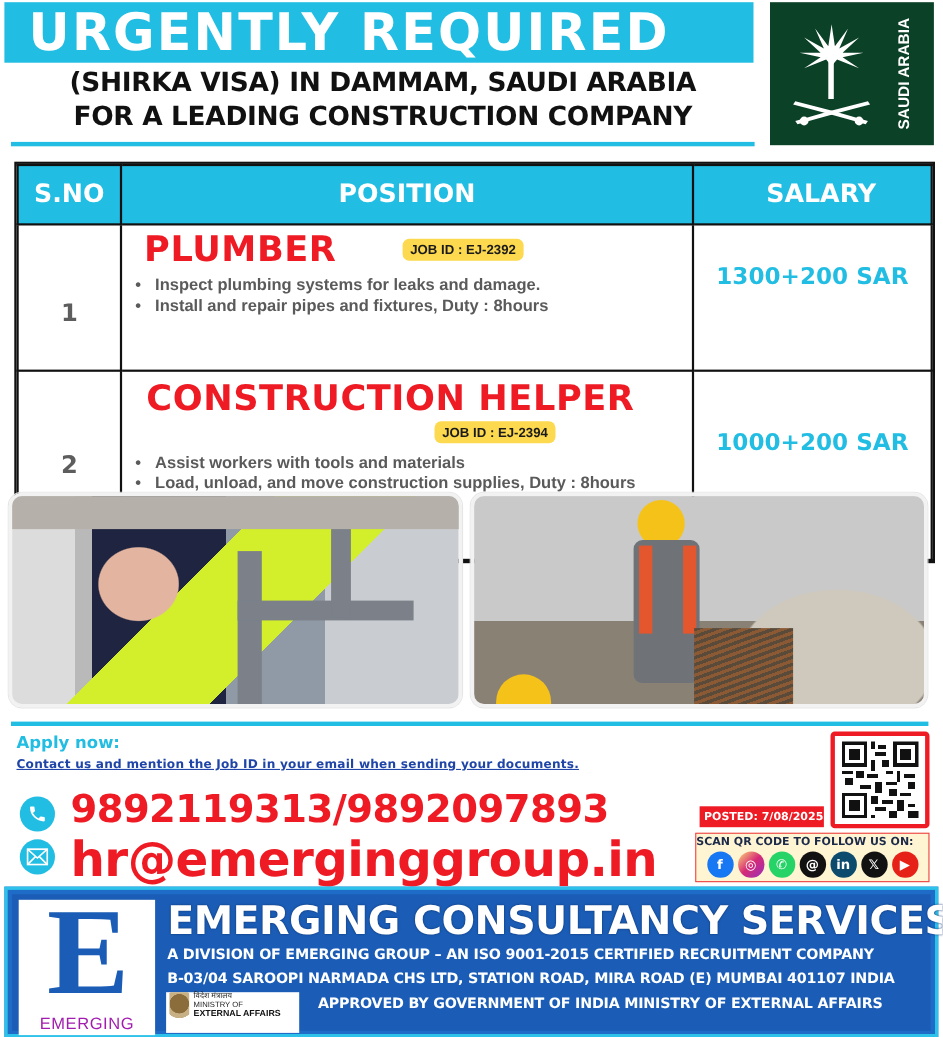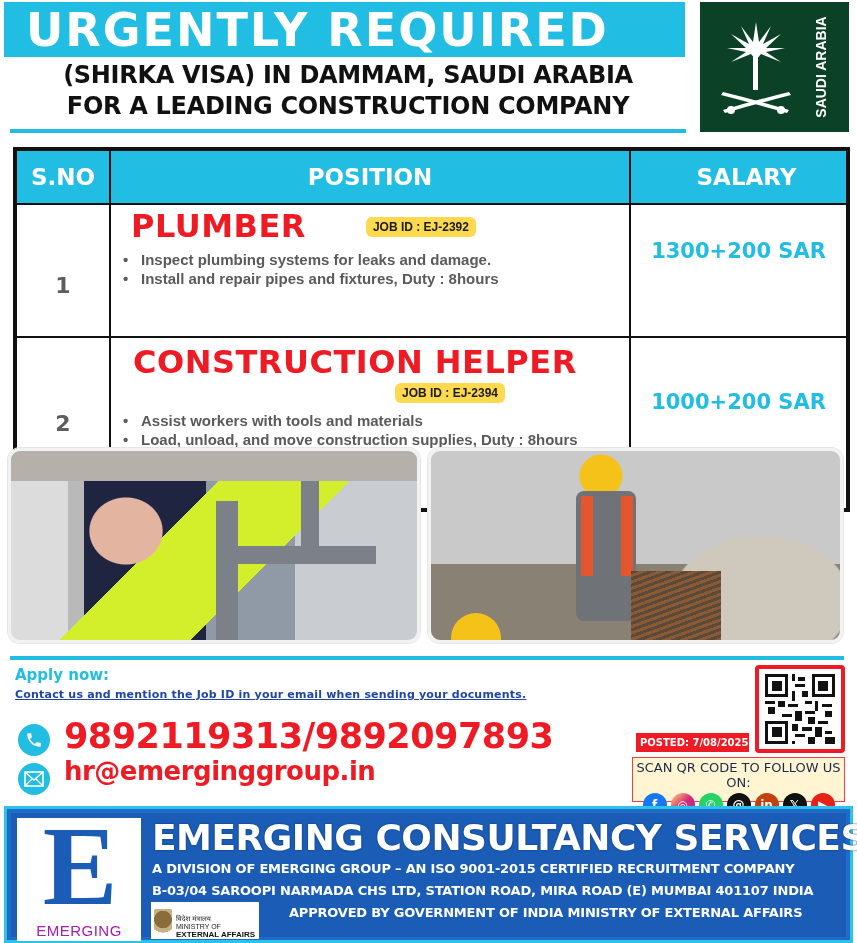--- a/index.html
+++ b/index.html
@@ -101,35 +101,35 @@
     font-family: "DejaVu Sans", sans-serif; letter-spacing: 0.2px; white-space: nowrap;
   }
 
   .contact-icon {
     width: 32px; height: 32px; border-radius: 50%; background: #22bde2;
     display: flex; align-items: center; justify-content: center; color: #fff; font-size: 18px;
   }
   .phone-icon { left: 18px; top: 724px; }
   .mail-icon { left: 18px; top: 763px; }
   .phone-text { left: 64px; top: 716px; color: #ee1b24; font-weight: 700; font-size: 35px; font-family: "DejaVu Sans", sans-serif; letter-spacing: -0.5px; }
-  .email-text { left: 64px; top: 756px; color: #ee1b24; font-weight: 700; font-size: 26px; font-family: "DejaVu Sans", sans-serif; letter-spacing: -0.5px; }
+  .email-text { left: 64px; top: 756px; color: #ee1b24; font-weight: 700; font-size: 44px; font-family: "DejaVu Sans", sans-serif; letter-spacing: -0.5px; }
 
   .qr-box {
     left: 755px; top: 665px; width: 90px; height: 88px; border: 4px solid #ee1b24; border-radius: 4px; background: #fff;
     display: flex; align-items: center; justify-content: center;
   }
   .posted {
     left: 636px; top: 733px; width: 113px; height: 19px; background: #ee1b24; color: #fff;
     font-weight: 700; font-size: 10px; display: flex; align-items: center; padding-left: 4px;
     font-family: "DejaVu Sans", sans-serif;
   }
   .social-panel {
     left: 632px; top: 757px; width: 213px; height: 45px; background: #fff5d2; border: 1.5px solid #ee4040;
   }
-  .social-label { text-align: center; font-size: 13px; font-weight: 400; color: #1c2a4a; margin-top: 2px; font-family: "DejaVu Sans", sans-serif; }
+  .social-label { font-size: 10px; font-weight: 700; color: #1c2a4a; margin-top: 2px; font-family: "DejaVu Sans", sans-serif; }
   .social-row { display: flex; justify-content: center; gap: 4px; margin-top: 3px; }
   .social-icon {
     width: 24px; height: 24px; border-radius: 50%; color: #fff; font-size: 12px; font-weight: 700;
     display: flex; align-items: center; justify-content: center; font-family: "DejaVu Sans", sans-serif;
   }
 
   
   .footer {
     left: 4px; top: 806px; width: 849px; height: 137px; background: #1e6cc7;
     border: 3px solid #2ec2ea;
@@ -150,22 +150,22 @@
   }
   .footer-line {
     position: absolute; left: 141px; color: #ffffff; font-weight: 700; font-size: 13px;
     font-family: "DejaVu Sans", sans-serif; white-space: nowrap; letter-spacing: -0.2px;
   }
   .fl-1 { top: 48px; }
   .fl-2 { top: 70px; }
   .fl-3 { top: 92px; left: 255px; margin-left: 23px; }
   .fl-4 { top: 110px; left: 255px; }
   .mea-box {
-    position: absolute; left: 140px; top: 89px; width: 108px; height: 37px; background: #fff;
-    display: flex; align-items: flex-end; padding-left: 3px; gap: 4px;
+    position: absolute; left: 140px; top: 89px; width: 121px; height: 37px; background: #fff;
+    display: flex; align-items: flex-start; padding-left: 3px; gap: 4px;
   }
   .mea-emblem { width: 18px; height: 30px; background: radial-gradient(circle at 50% 35%, #8a6d3b 0 40%, #c7b084 42% 60%, transparent 62%); }
   .mea-text { font-size: 7px; line-height: 8px; color: #222; }
   .mea-text b { font-size: 8px; color: #111; }
 </style>
 </head>
 <body>
 
 <div class="abs hero-banner">
   <span class="hero-title">URGENTLY REQUIRED</span>
@@ -307,21 +307,21 @@
 
 <div class="abs posted">POSTED: 7/08/2025</div>
 
 <div class="abs social-panel">
   <div class="social-label">SCAN QR CODE TO FOLLOW US ON:</div>
   <div class="social-row">
     <span class="social-icon" style="background:#1877f2">f</span>
     <span class="social-icon" style="background:linear-gradient(135deg,#feda75,#d62976,#962fbf)">◎</span>
     <span class="social-icon" style="background:#25d366">✆</span>
     <span class="social-icon" style="background:#111111">@</span>
-    <span class="social-icon" style="background:#c2410c">in</span>
+    <span class="social-icon" style="background:#0c4a6e">in</span>
     <span class="social-icon" style="background:#111111">𝕏</span>
     <span class="social-icon" style="background:#e62117">▶</span>
   </div>
 </div>
 
 <div class="abs footer">
   <div class="footer-inner">
     <div class="logo-box">
       <div class="logo-e">E</div>
       <div class="logo-word">EMERGING</div>

